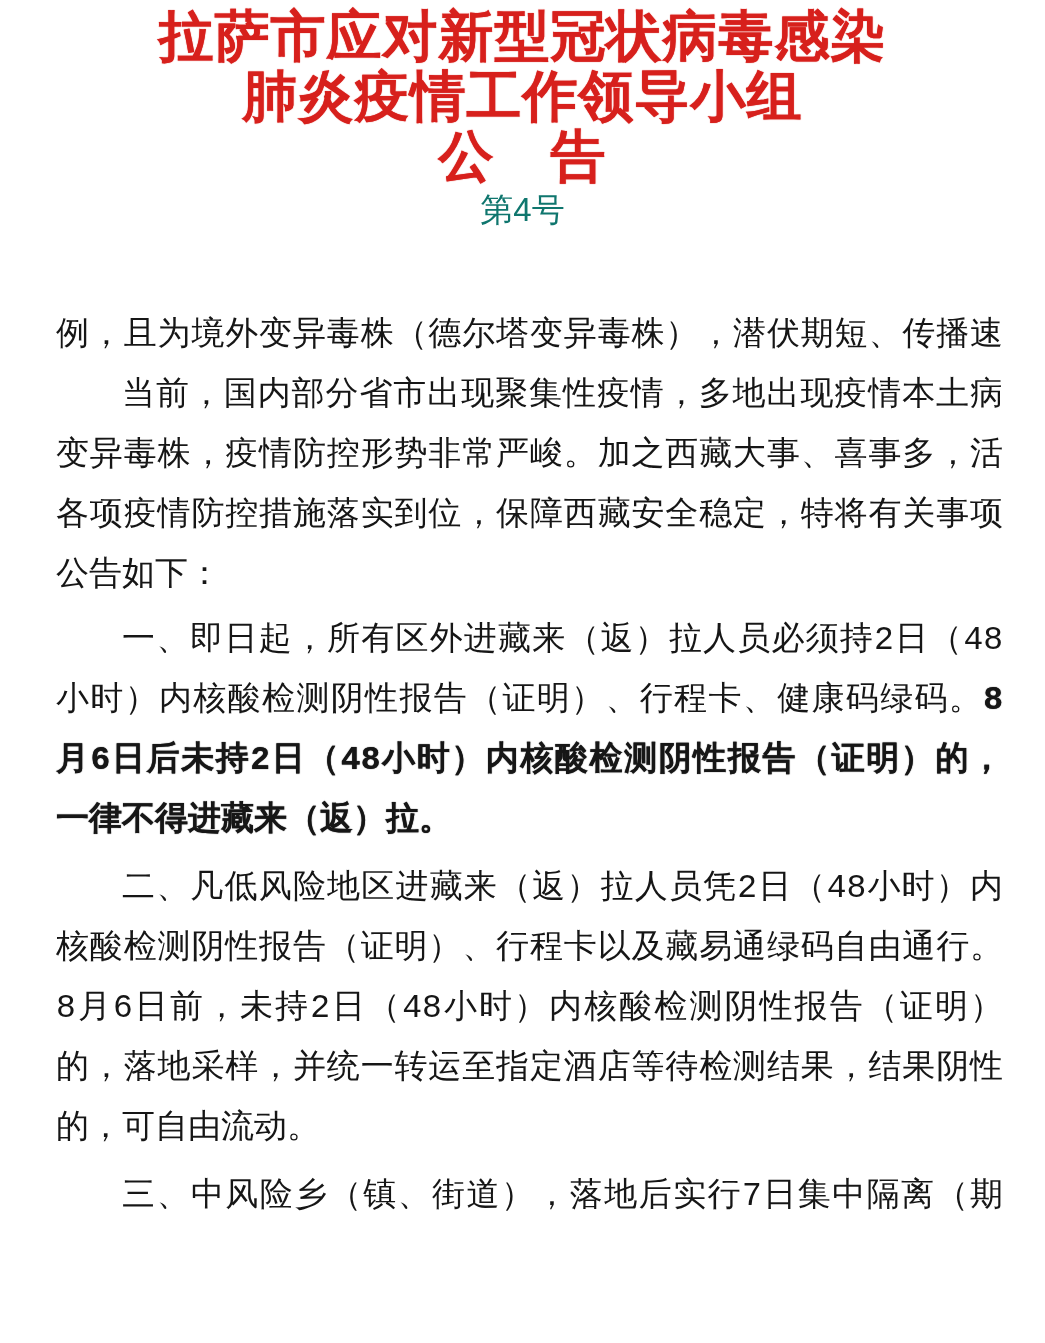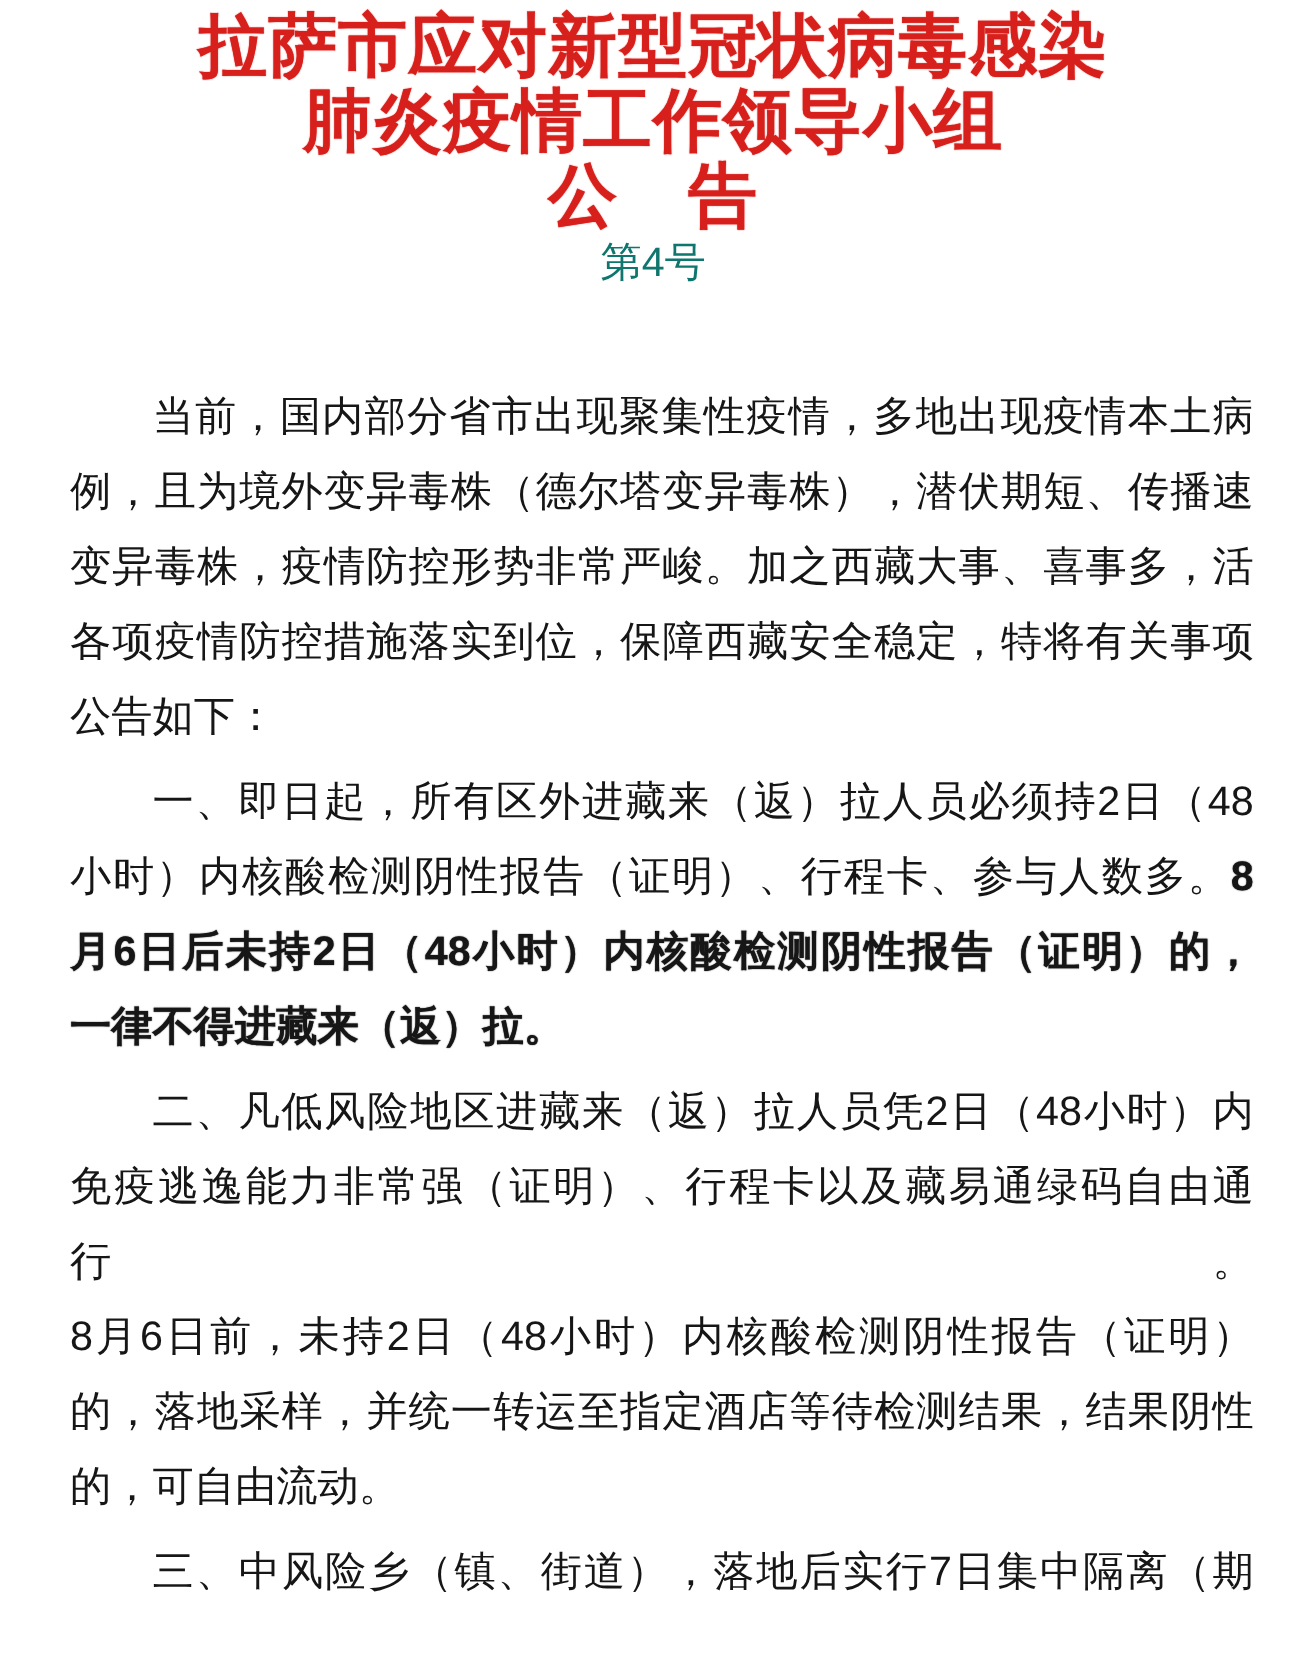--- a/index.html
+++ b/index.html
@@ -38,21 +38,21 @@
   }
   .doc-body {
     margin-top: 73px;
     padding-left: 56px;
     padding-right: 42px;
     font-size: 33px;
     line-height: 60px;
     color: #161616;
   }
   .paragraph { margin: 0; }
-  .paragraph + .paragraph { margin-top: 8px; }
+  .paragraph + .paragraph { margin-top: 8px; font-family: Liberation Mono, monospace; }
   .line {
     text-align: left;
     white-space: nowrap;
   }
   .line.justify {
     white-space: normal;
     text-align: justify;
     text-align-last: justify;
     text-justify: inter-character;
   }
@@ -71,35 +71,35 @@
   <div class="title-block">
     <div class="title-line">拉萨市应对新型冠状病毒感染</div>
     <div class="title-line">肺炎疫情工作领导小组</div>
     <div class="title-line">公　告</div>
   </div>
 
   <div class="doc-number">第4号</div>
 
   <div class="doc-body">
       <div class="paragraph">
+        <div class="line justify"><span class="seg">例，且为境外变异毒株（德尔塔变异毒株），潜伏期短、传播速</span></div>
         <div class="line indent justify"><span class="seg">当前，国内部分省市出现聚集性疫情，多地出现疫情本土病</span></div>
-        <div class="line justify"><span class="seg">例，且为境外变异毒株（德尔塔变异毒株），潜伏期短、传播速</span></div>
         <div class="line justify"><span class="seg">变异毒株，疫情防控形势非常严峻。加之西藏大事、喜事多，活</span></div>
         <div class="line justify"><span class="seg">各项疫情防控措施落实到位，保障西藏安全稳定，特将有关事项</span></div>
         <div class="line"><span class="seg">公告如下：</span></div>
       </div>
       <div class="paragraph">
         <div class="line indent justify"><span class="seg">一、即日起，所有区外进藏来（返）拉人员必须持2日（48</span></div>
-        <div class="line justify"><span class="seg">小时）内核酸检测阴性报告（证明）、行程卡、参与人数多。</span><span class="seg bold">8</span></div>
+        <div class="line justify"><span class="seg">小时）内核酸检测阴性报告（证明）、行程卡、健康码绿码。</span><span class="seg bold">8</span></div>
         <div class="line justify"><span class="seg bold">月6日后未持2日（48小时）内核酸检测阴性报告（证明）的，</span></div>
         <div class="line"><span class="seg bold">一律不得进藏来（返）拉。</span></div>
       </div>
       <div class="paragraph">
         <div class="line indent justify"><span class="seg">二、凡低风险地区进藏来（返）拉人员凭2日（48小时）内</span></div>
-        <div class="line justify"><span class="seg">免疫逃逸能力非常强（证明）、行程卡以及藏易通绿码自由通行。</span></div>
+        <div class="line justify"><span class="seg">核酸检测阴性报告（证明）、行程卡以及藏易通绿码自由通行。</span></div>
         <div class="line justify"><span class="seg">8月6日前，未持2日（48小时）内核酸检测阴性报告（证明）</span></div>
         <div class="line justify"><span class="seg">的，落地采样，并统一转运至指定酒店等待检测结果，结果阴性</span></div>
         <div class="line"><span class="seg">的，可自由流动。</span></div>
       </div>
       <div class="paragraph">
         <div class="line indent justify"><span class="seg">三、中风险乡（镇、街道），落地后实行7日集中隔离（期</span></div>
       </div>
     </div>
 
 </div>

